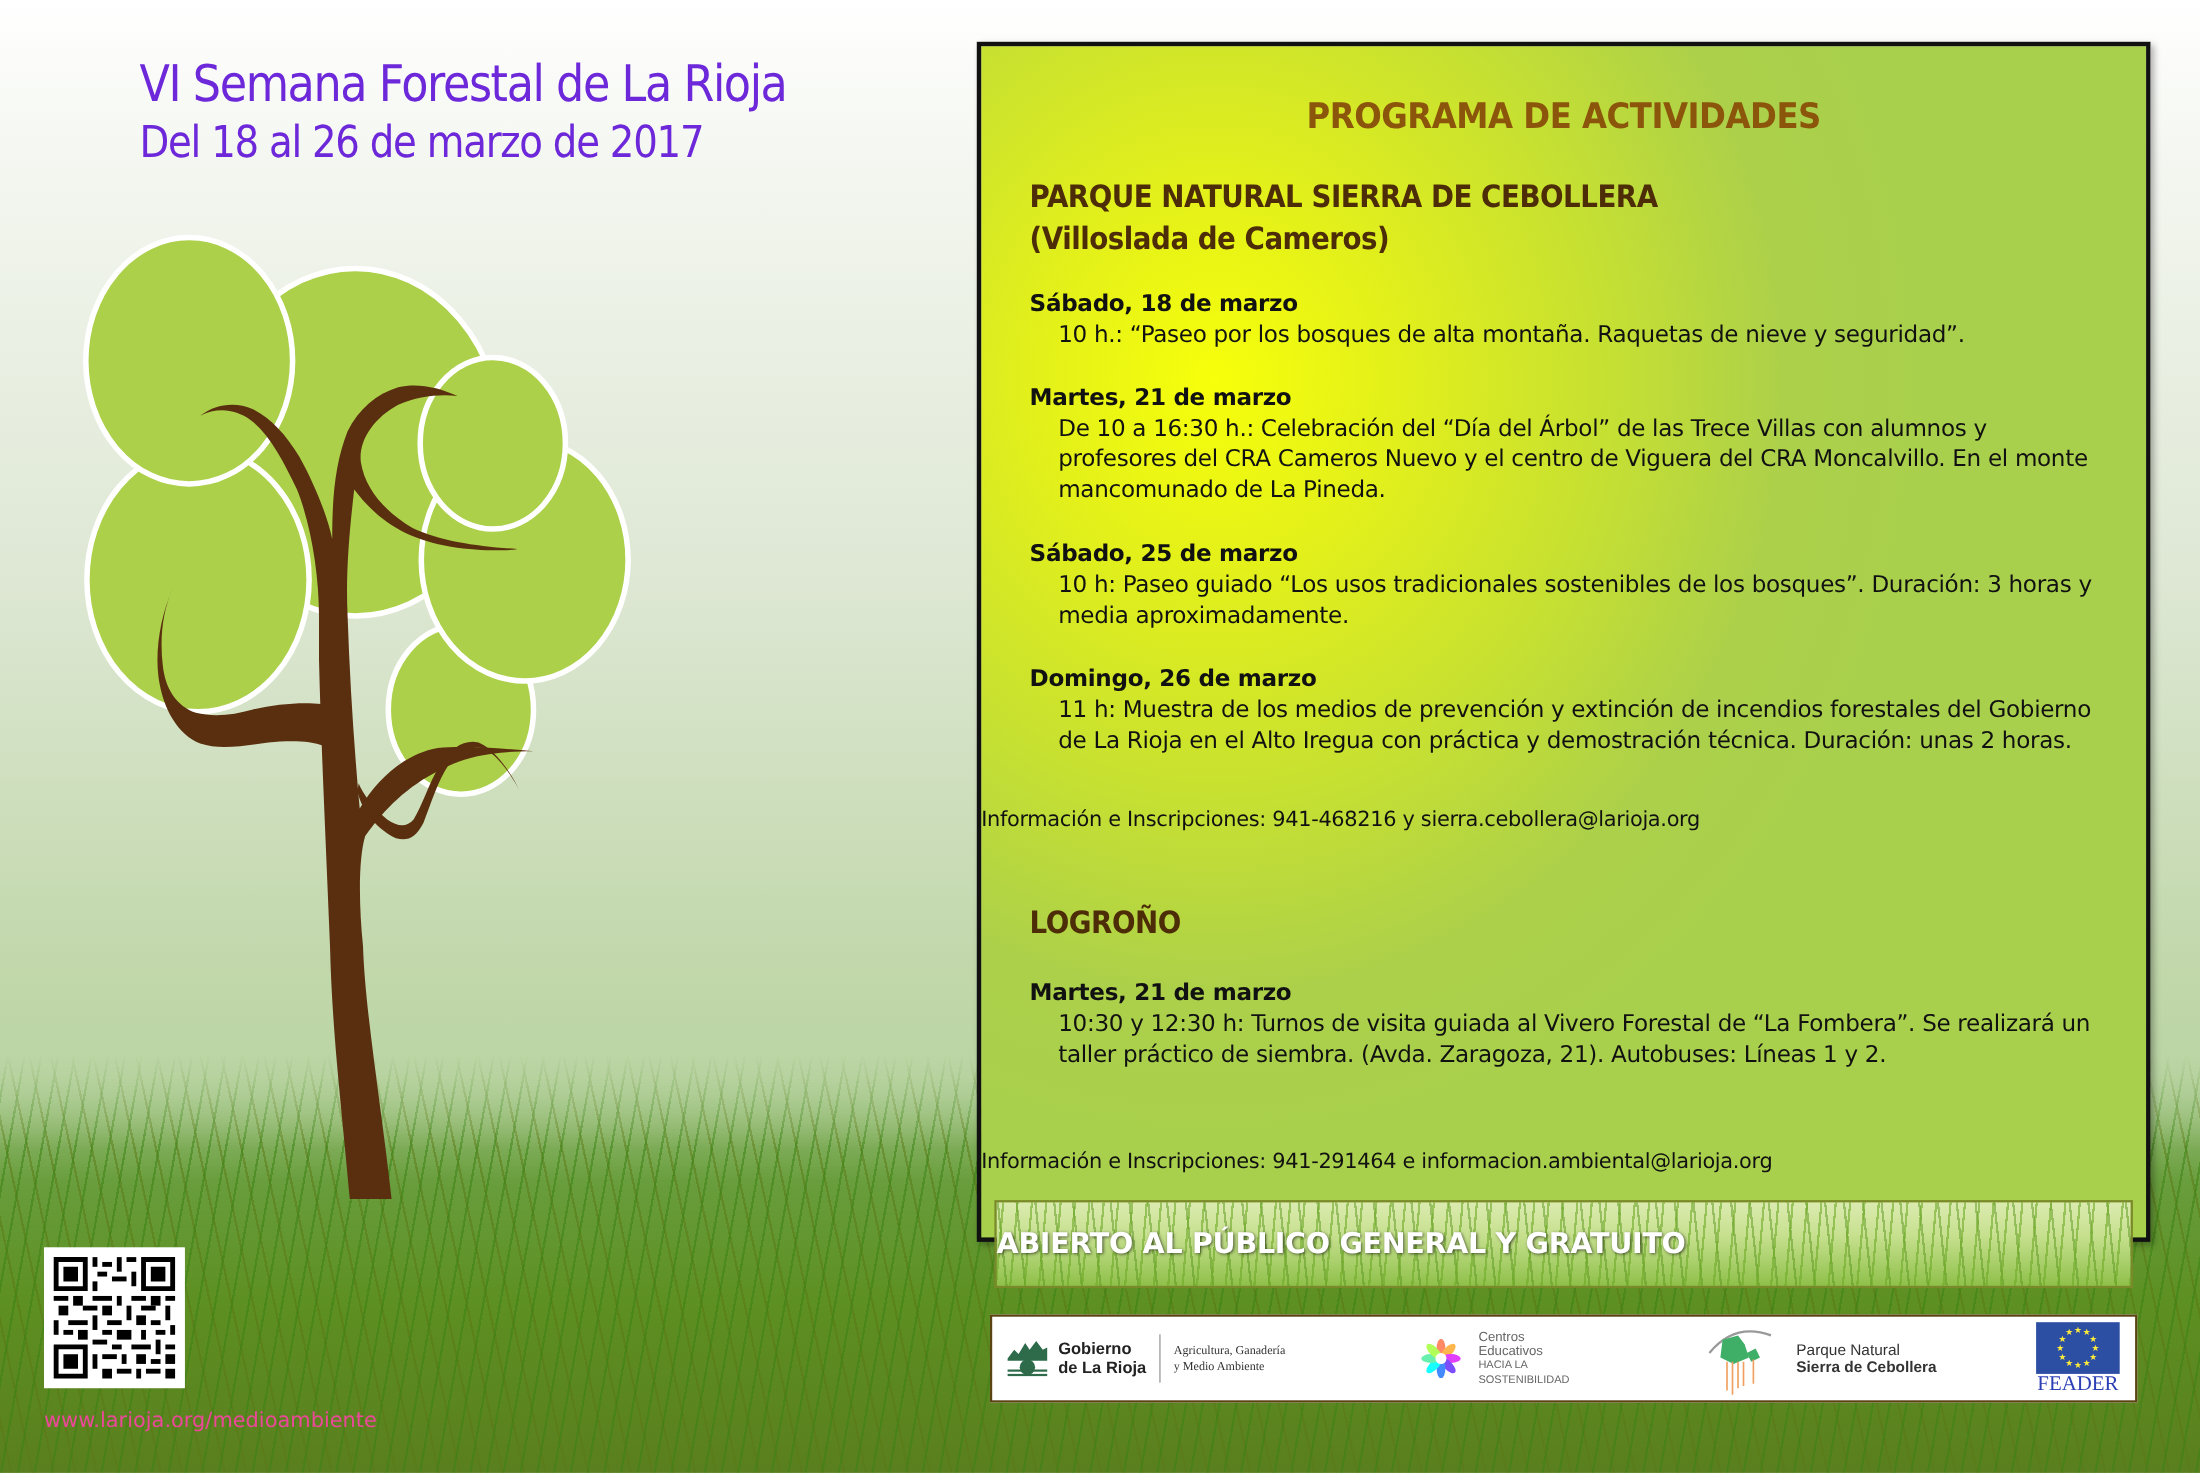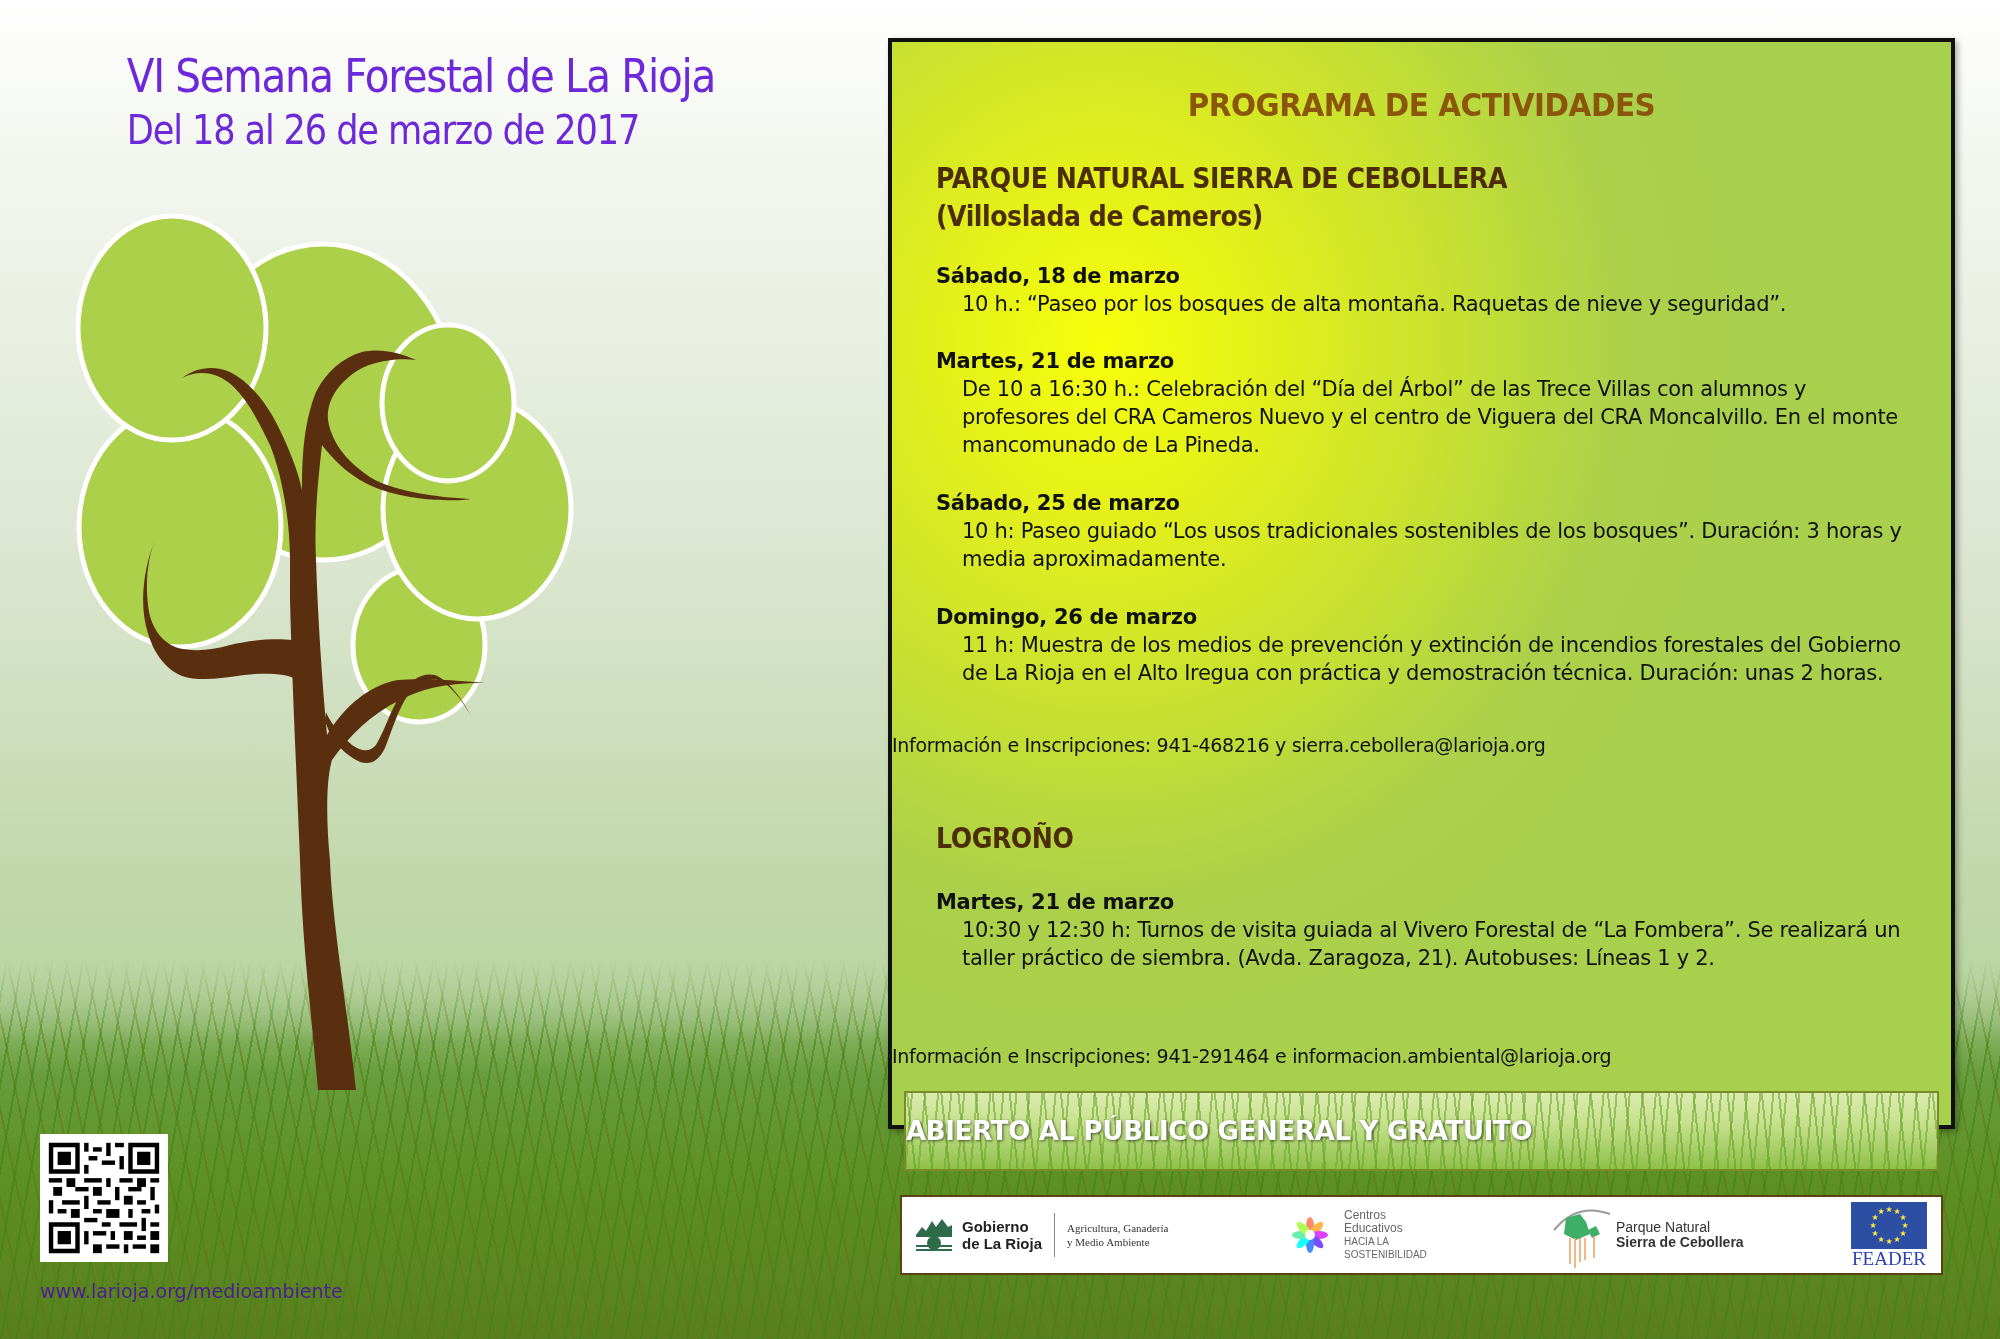--- a/index.html
+++ b/index.html
@@ -18,21 +18,21 @@
     -webkit-mask-image: linear-gradient(to bottom, transparent 0%, #000 22%);
     mask-image: linear-gradient(to bottom, transparent 0%, #000 22%);
   }
   .title-block { position: absolute; left: 80px; top: 48px; width: 780px; text-align: left; color: #6d28d9; }
   .title-line1 { font-family: "DejaVu Sans", sans-serif; font-size: 46px; letter-spacing: -1.5px; line-height: 56px; transform: scaleX(0.88); }
   .title-line2 { font-family: "DejaVu Sans", sans-serif; font-size: 40px; letter-spacing: -1.3px; line-height: 52px; transform: scaleX(0.88); }
   .qr {
     position: absolute; left: 40px; top: 1134px; width: 128px; height: 128px;
     background: #fff; padding: 0; box-sizing: border-box;
   }
-  .site-url { position: absolute; left: 40px; top: 1280px; color: #4c1d95; font-size: 19px; font-family: "DejaVu Sans", sans-serif; }
+  .site-url { position: absolute; left: 40px; top: 1280px; color: #ec4899; font-size: 19px; font-family: "DejaVu Sans", sans-serif; }
 
   
   .panel {
     position: absolute; left: 888px; top: 38px; width: 1067px; height: 1091px;
     border: 4px solid #111; box-sizing: border-box;
     background: radial-gradient(ellipse 650px 700px at 20% 28%, #f7ff0a 0%, #e3f01a 25%, #c6e032 55%, #acd04a 80%, #a9d04c 100%);
     box-shadow: 3px 3px 6px rgba(0,0,0,0.3);
   }
   .panel-inner { position: absolute; left: 0; top: 0; right: 0; bottom: 0; }
   .prog-title {
@@ -69,21 +69,21 @@
   .logos {
     position: absolute; left: 8px; right: 8px; top: 1153px; height: 80px;
     background: #fff; border: 2px solid #5a4312; box-sizing: border-box;
   }
   .logo { position: absolute; top: 0; height: 76px; display: flex; align-items: center; }
   .gob-text { font-weight: bold; font-size: 15px; color: #222; line-height: 17px; margin-left: 8px; }
   .gob-sep { width: 1px; height: 44px; background: #888; margin: 0 12px; }
   .gob-sub { font-size: 11px; color: #333; line-height: 14px; font-family: Liberation Serif, serif; }
   .centros-text { font-size: 12px; color: #666; line-height: 13px; margin-left: 16px; }
   .centros-text .small { font-size: 10px; }
-  .parque-text { font-size: 14px; color: #333; line-height: 15px; margin-left: 4px; }
+  .parque-text { font-size: 14px; color: #333; line-height: 15px; margin-left: 21px; }
   .feader { position: absolute; right: 14px; top: 5px; width: 76px; height: 68px; }
   .feader-flag { width: 76px; height: 47px; background: #2c4ea3; position: relative; }
   .feader-label { font-family: "Liberation Serif", serif; color: #2c3fb5; font-size: 19px; text-align: center; line-height: 20px; }
 </style>
 </head>
 <body>
 
 <div class="grass"></div>
 
 <div class="title-block">

